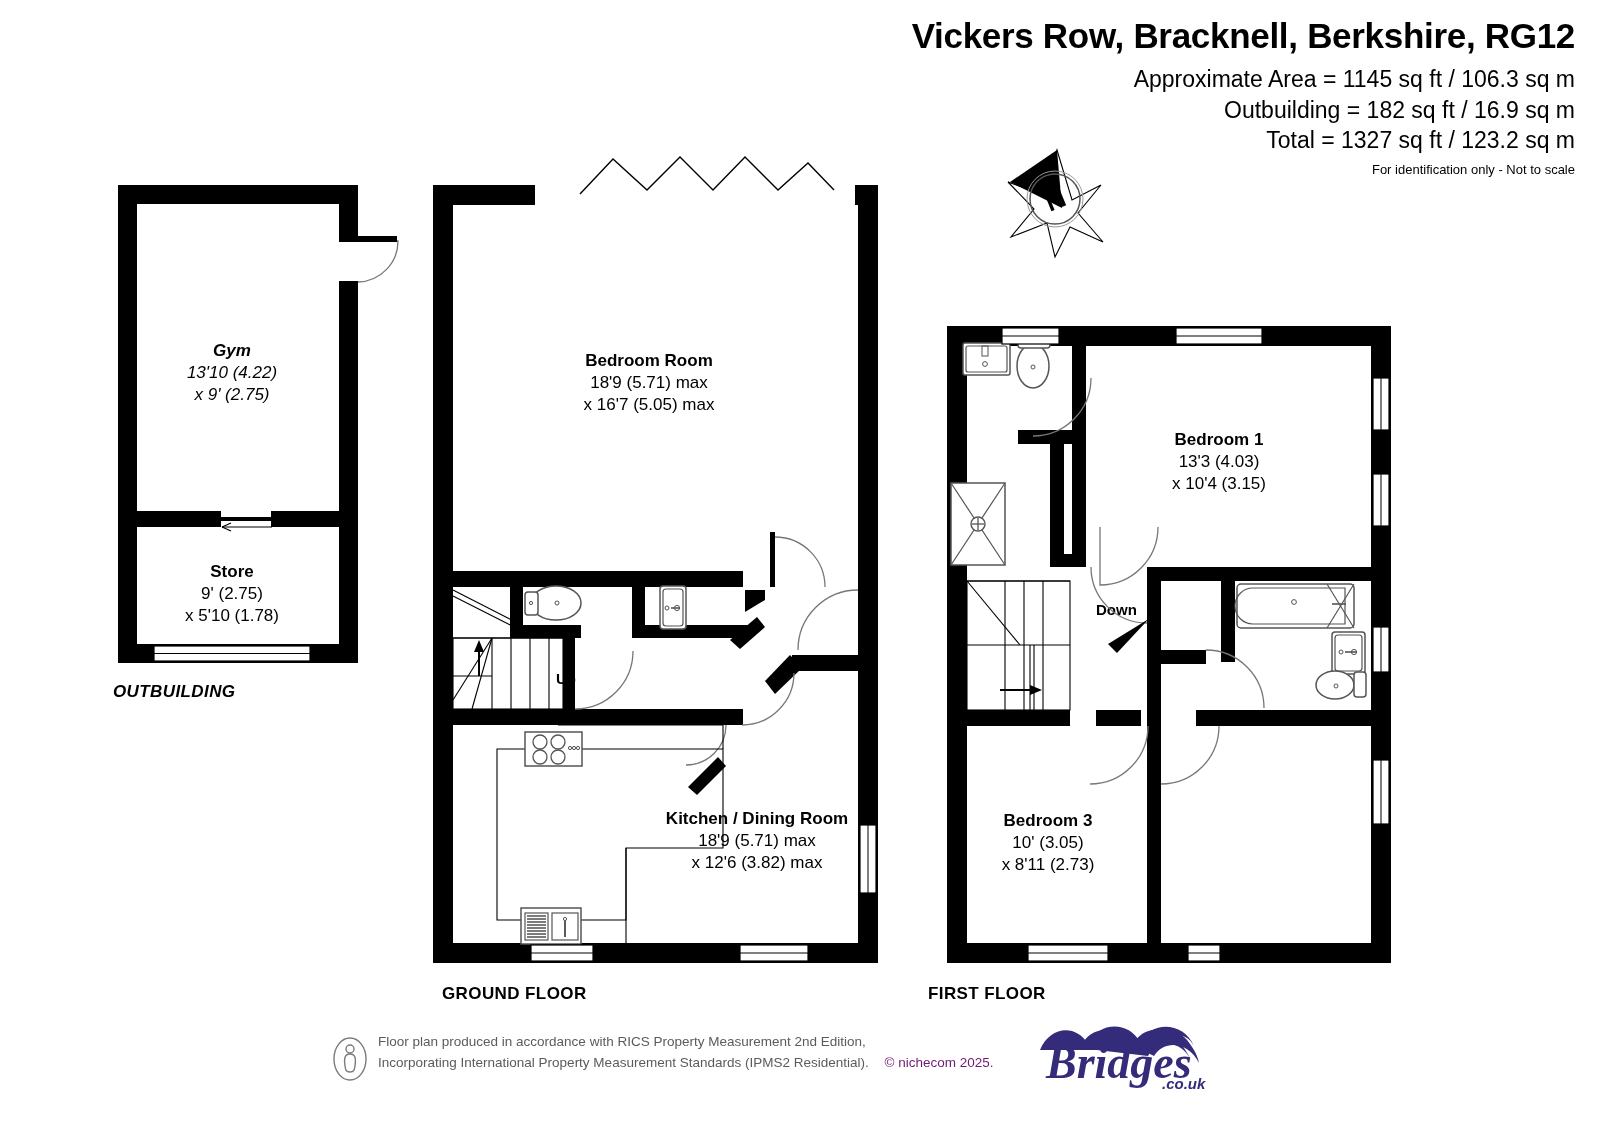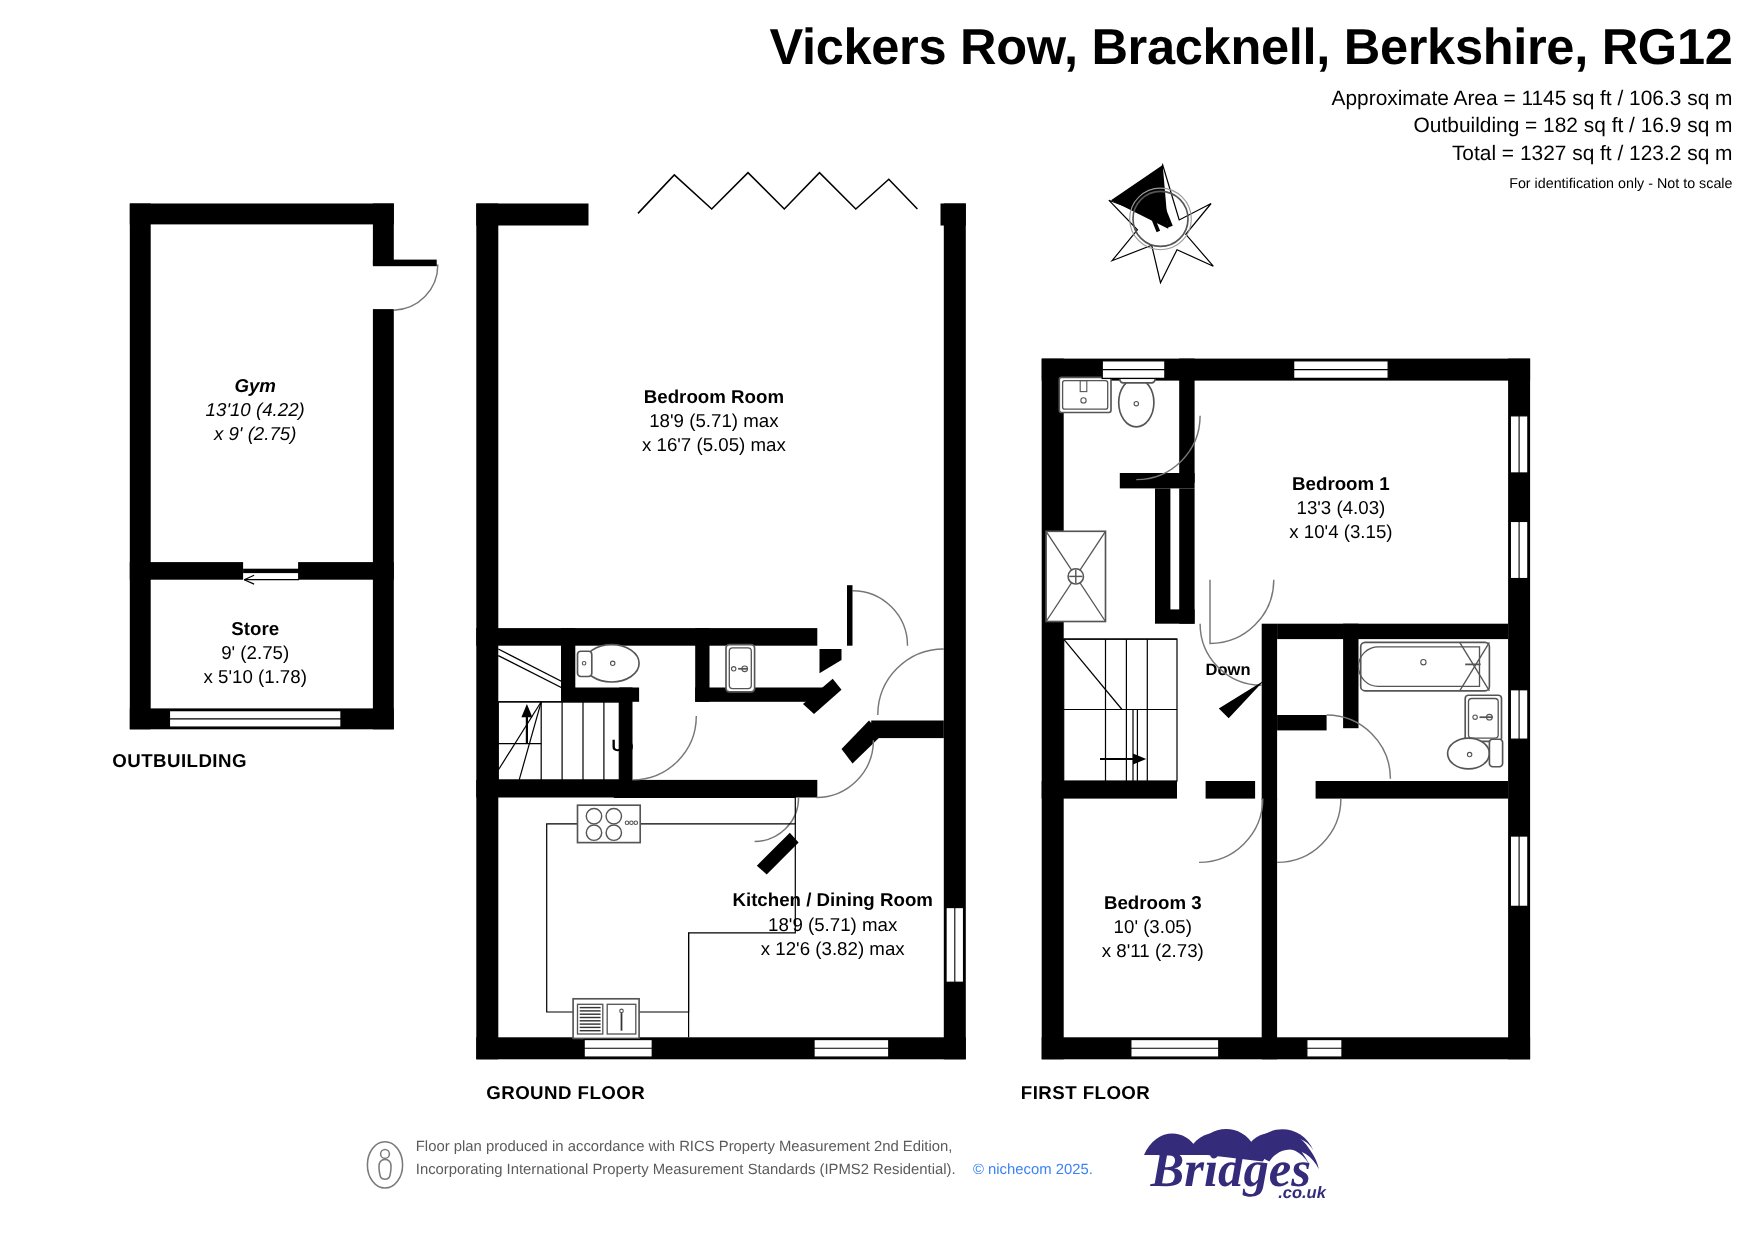--- a/index.html
+++ b/index.html
@@ -5,37 +5,37 @@
   html,body{margin:0;padding:0;background:#fff;}
   body{
     width:1599px;height:1131px;position:relative;overflow:hidden;
     font-family:"Liberation Sans", sans-serif;color:#000;
   }
   .canvas{position:absolute;inset:0;}
   svg.plan{position:absolute;left:0;top:0;width:1599px;height:1131px;}
 
   
   .header{position:absolute;right:24px;top:16px;text-align:right;}
-  .title{font-size:46px;font-weight:bold;letter-spacing:-0.3px;line-height:1.15;white-space:nowrap;}
+  .title{font-size:35px;font-weight:bold;letter-spacing:-0.3px;line-height:1.15;white-space:nowrap;}
   .areas{margin-top:8px;}
-  .areas div{font-size:19px;line-height:1.33;white-space:nowrap;}
+  .areas div{font-size:23px;line-height:1.33;white-space:nowrap;}
   .notscale{font-size:13px;margin-top:6px;white-space:nowrap;}
 
   
   .rl{position:absolute;text-align:center;line-height:1.28;white-space:nowrap;}
   .rl .nm{font-size:17px;font-weight:bold;}
   .rl .d{font-size:17px;}
 
   .floorcap{position:absolute;font-size:17px;font-weight:bold;letter-spacing:0.4px;}
   .dirlab{position:absolute;font-size:15px;font-weight:bold;}
 
   
   .foot{position:absolute;left:378px;top:1032px;font-size:13.5px;line-height:1.55;color:#5b5b5b;}
   .foot .ln{white-space:nowrap;}
-  .cpy{color:#3b82f6;}
+  .cpy{color:#701a75;}
   .ricsicon{position:absolute;left:332px;top:1036px;width:36px;height:46px;}
 
   .brand{position:absolute;left:1036px;top:1016px;width:216px;height:74px;}
 </style>
 </head>
 <body>
 
 <div class="canvas">
 
   <div class="header">
@@ -81,21 +81,21 @@
   <div class="rl" style="left:968px;top:810px;width:160px;">
     <div class="nm">Bedroom 3</div>
     <div class="d">10' (3.05)</div>
     <div class="d">x 8'11 (2.73)</div>
   </div>
 
 
   <div class="dirlab" style="left:556px;top:670px;">Up</div>
   <div class="dirlab" style="left:1096px;top:601px;">Down</div>
 
-  <div class="floorcap" style="left:102px;top:682px;">OUTBUILDING</div>
+  <div class="floorcap" style="left:113px;top:682px;font-style:italic;">OUTBUILDING</div>
   <div class="floorcap" style="left:442px;top:984px;">GROUND FLOOR</div>
   <div class="floorcap" style="left:928px;top:984px;">FIRST FLOOR</div>
 
   <svg class="plan" viewBox="0 0 1599 1131" xmlns="http://www.w3.org/2000/svg">
     <defs>
       <style>
         .w{fill:#000;}
         .thin{fill:none;stroke:#000;stroke-width:1.4;}
         .thin2{fill:none;stroke:#000;stroke-width:1.1;}
         .fix{fill:#fff;stroke:#555;stroke-width:1.5;}

